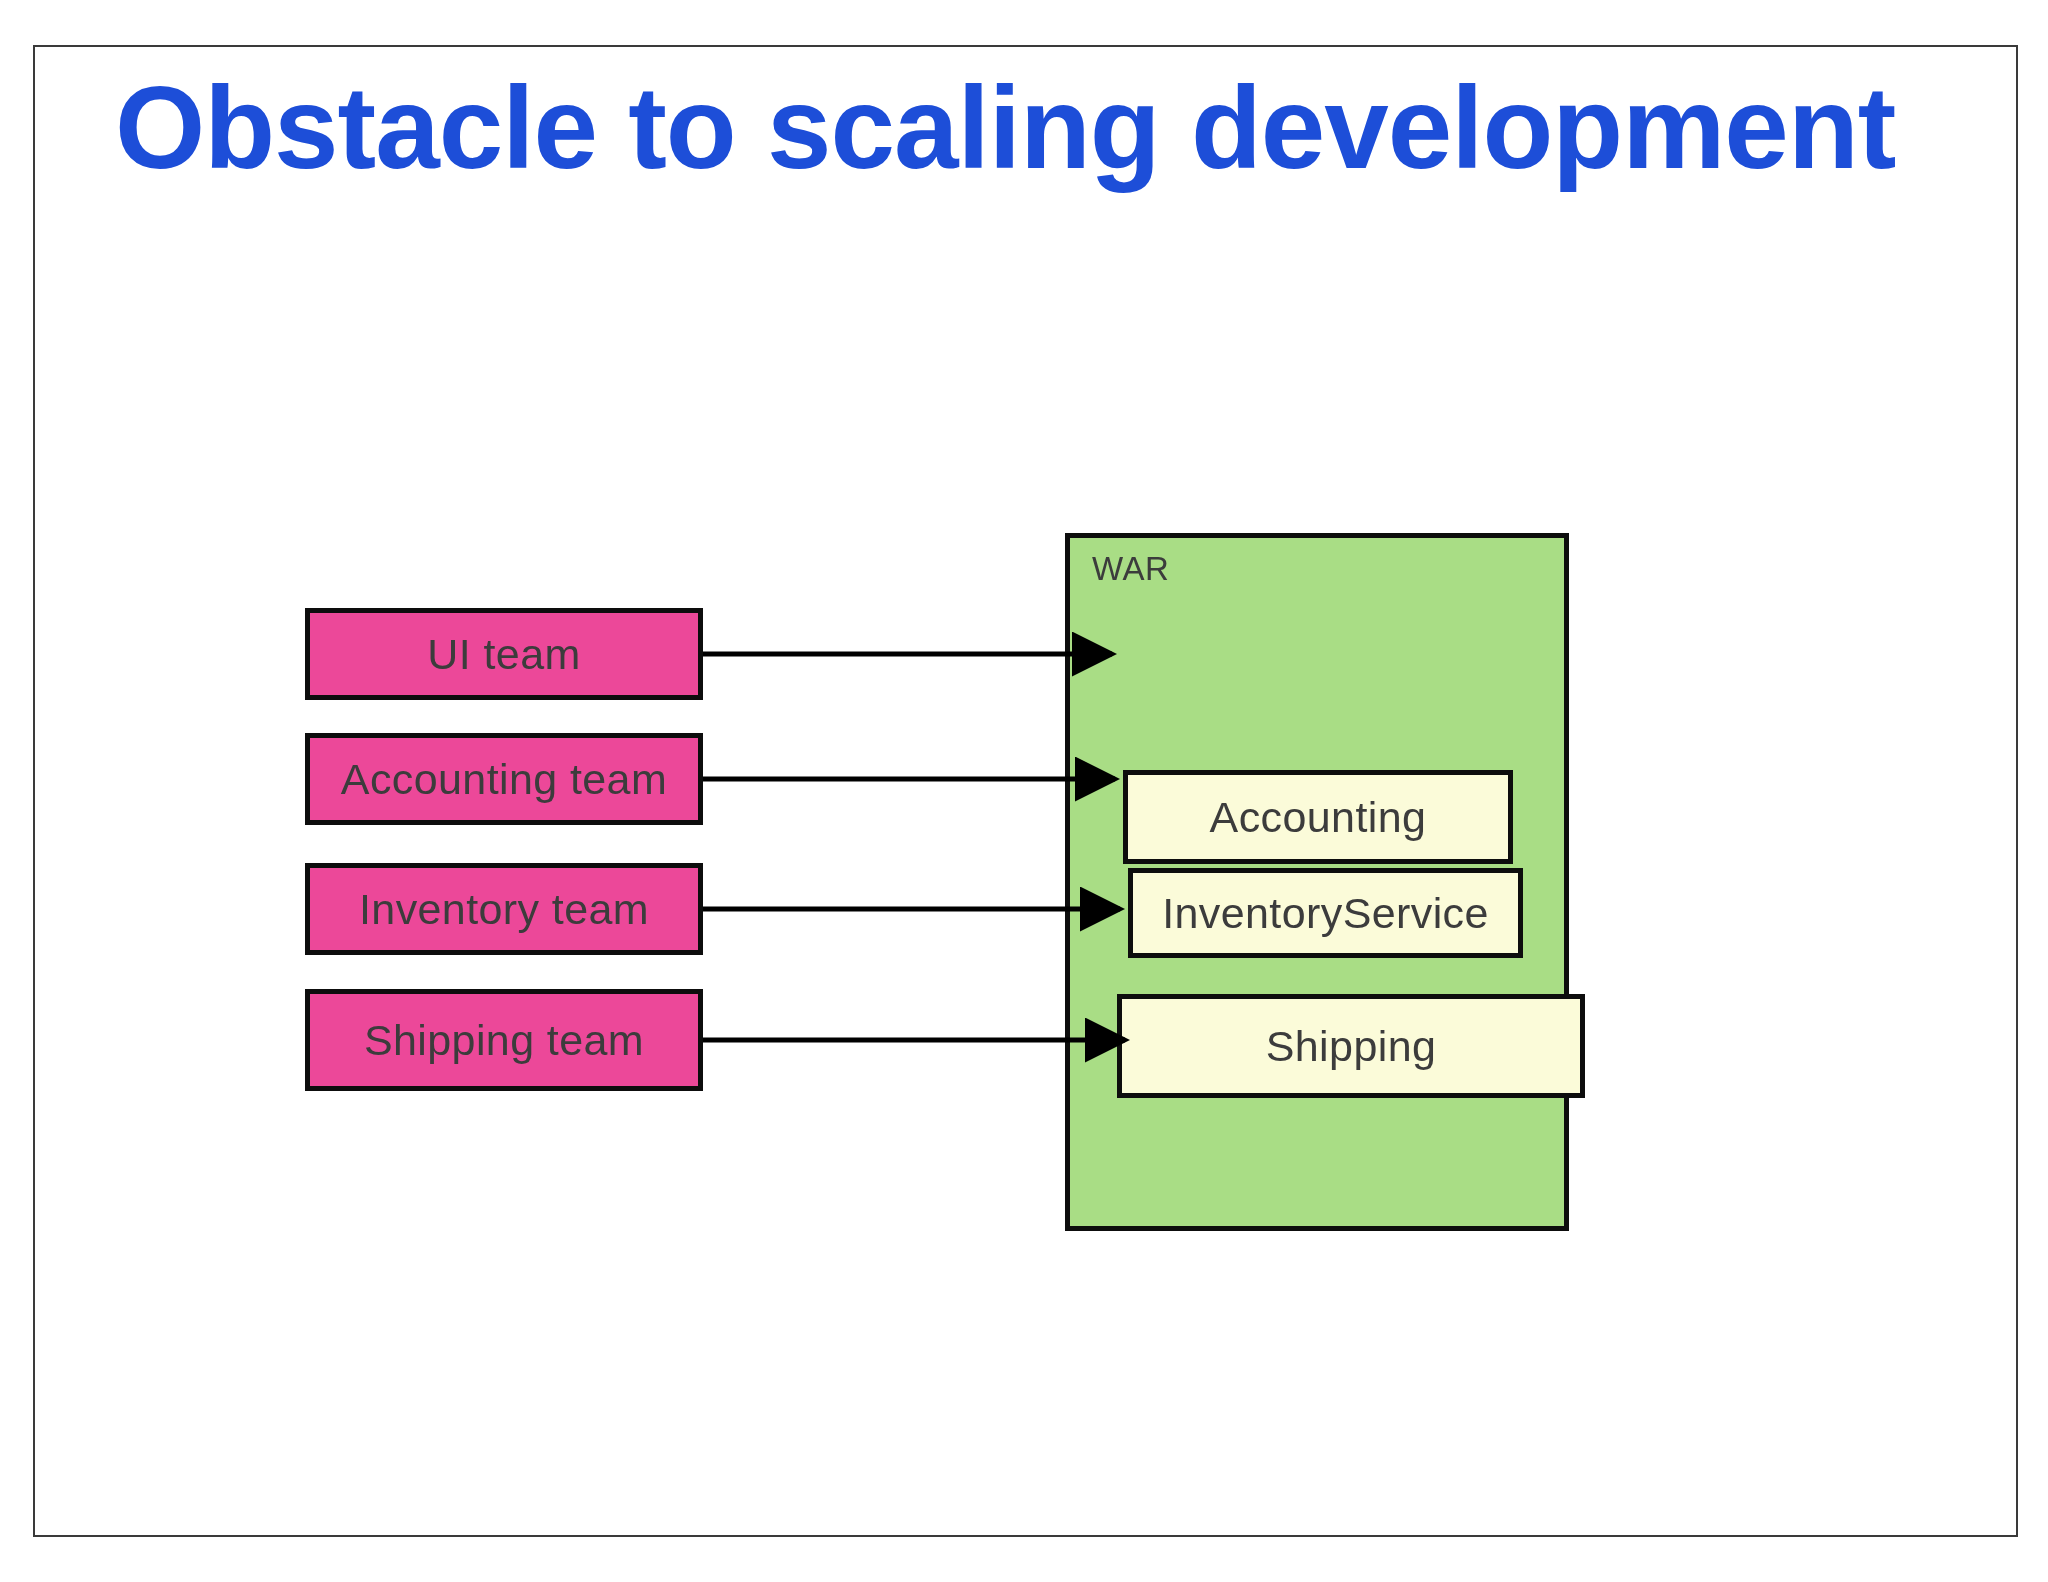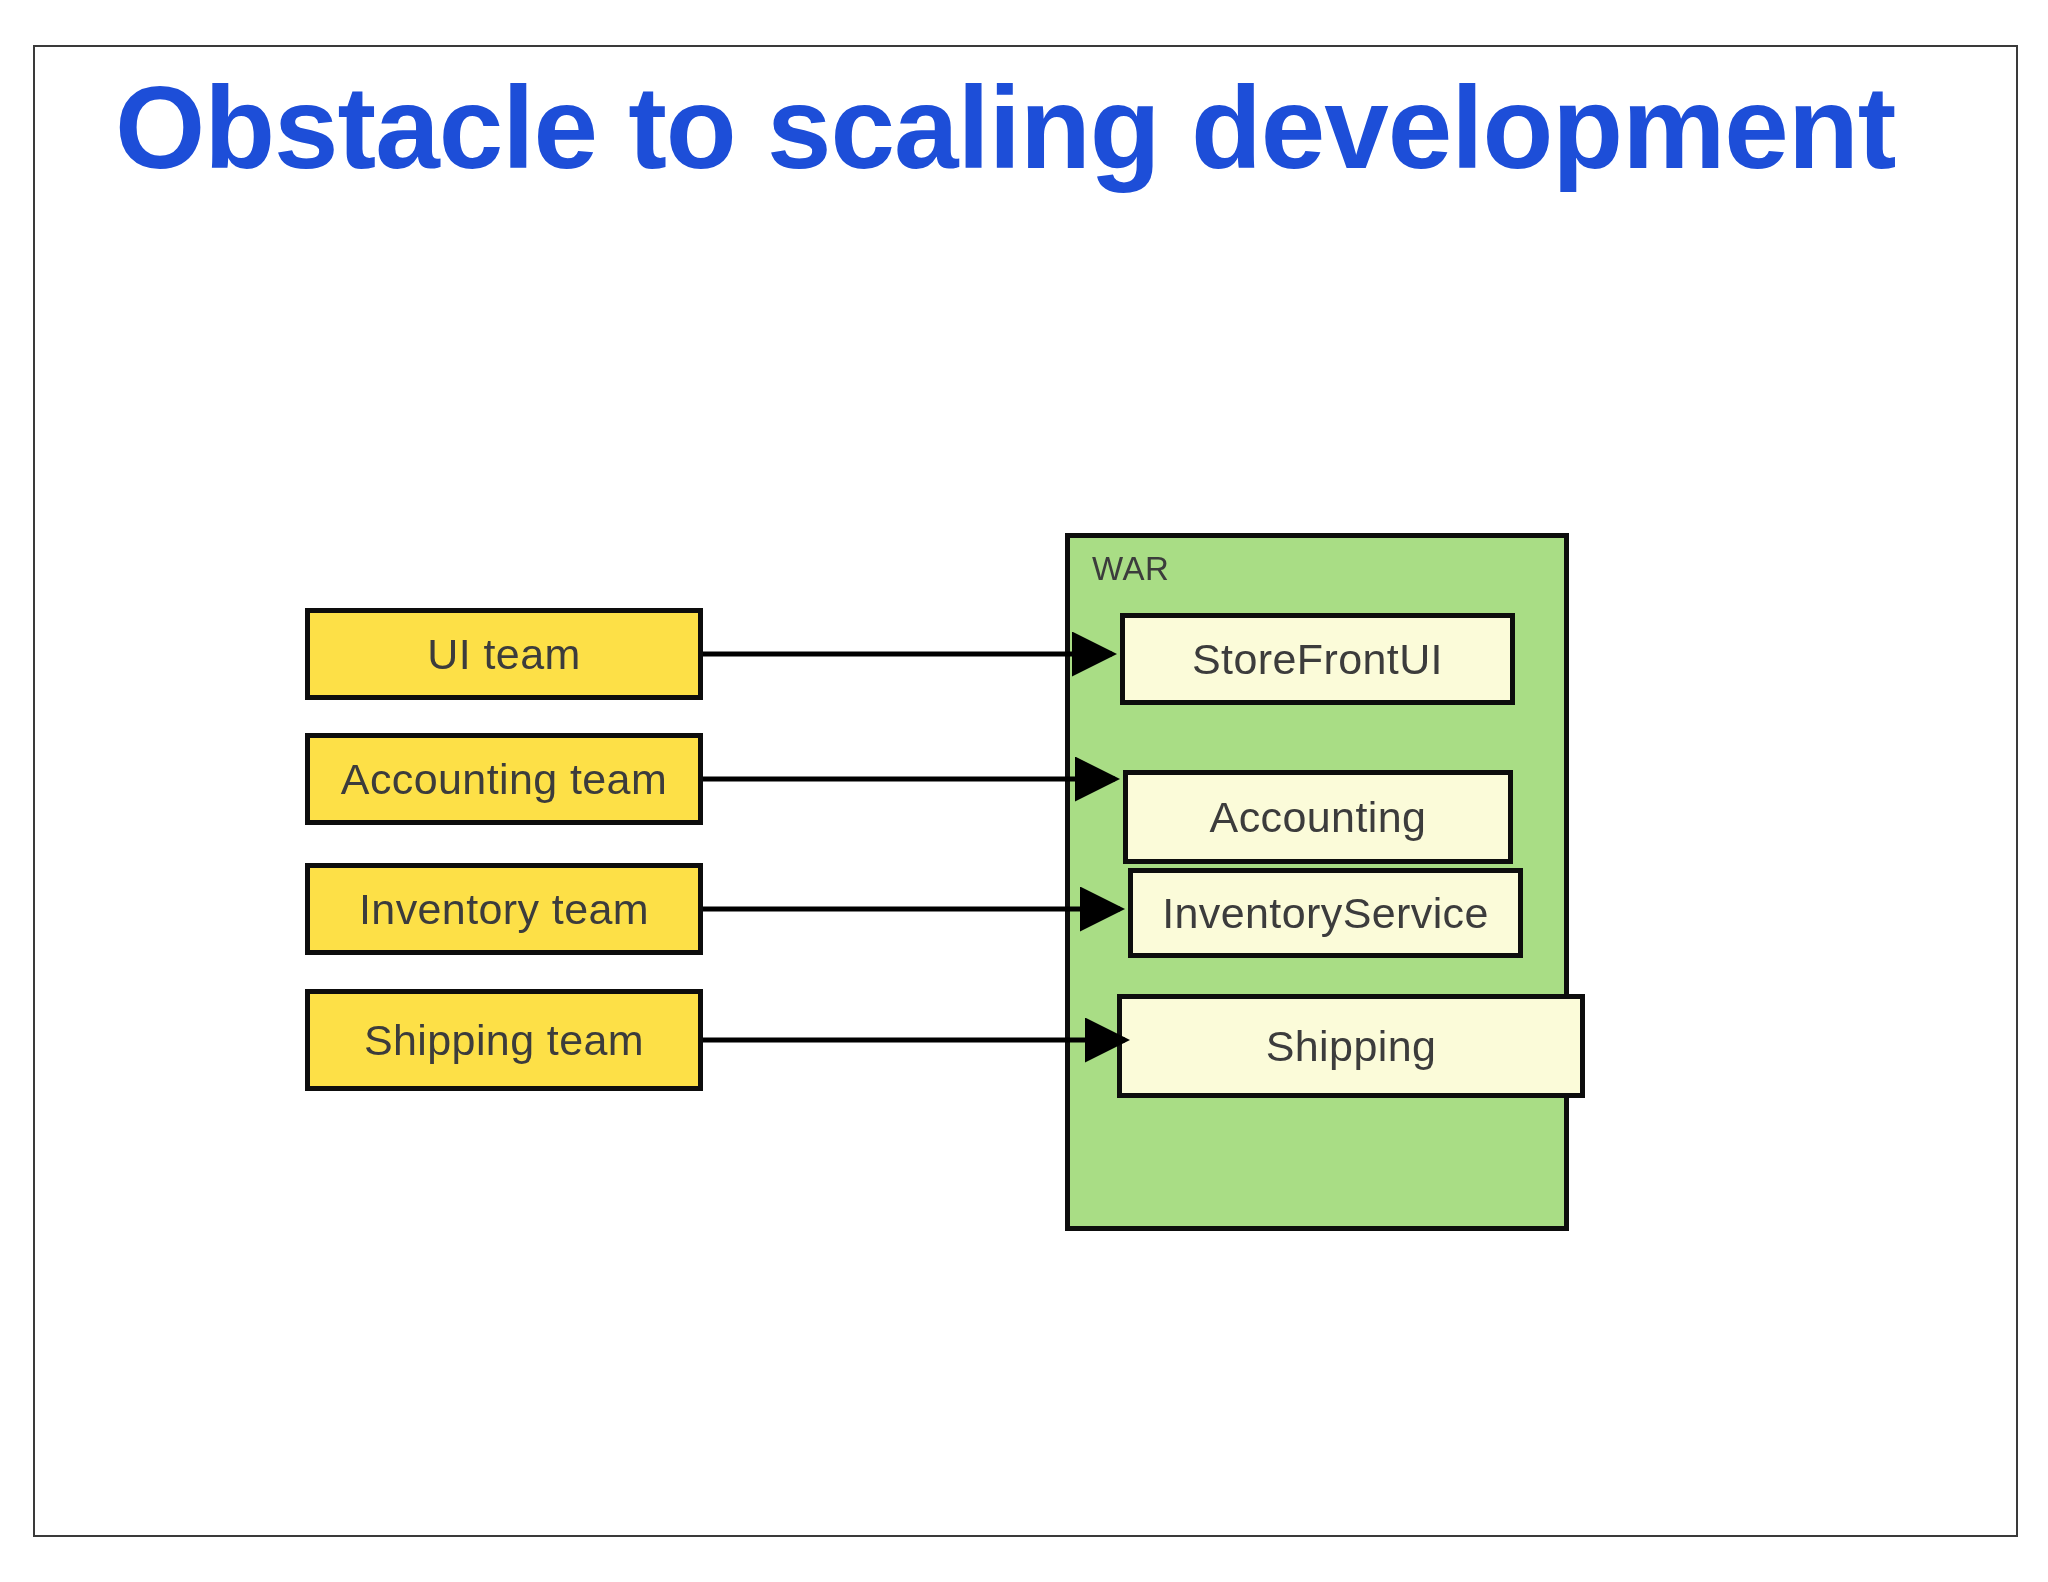--- a/index.html
+++ b/index.html
@@ -48,21 +48,21 @@
     position: absolute;
     left: 0;
     top: 0;
     width: 2048px;
     height: 1582px;
   }
 
   .team-box {
     position: absolute;
     box-sizing: border-box;
-    background: #fde047;
+    background: #ec4899;
     border: 5px solid #0d0d0d;
     display: flex;
     align-items: center;
     justify-content: center;
     color: #3c3c3c;
     font-family: "Liberation Sans", sans-serif;
     font-size: 43px;
     letter-spacing: 0.4px;
   }
 
@@ -110,23 +110,20 @@
 <div id="slide">
   <div id="slide-frame"></div>
 
   <div id="slide-title">Obstacle to scaling development</div>
 
   <div id="diagram">
 
     <div class="war-container" style="left:1065px; top:533px; width:504px; height:698px;">
       <div class="war-label">WAR</div>
 
-      <div class="module-box" style="left:50px; top:75px; width:395px; height:92px;">
-        <span>StoreFrontUI</span>
-      </div>
 
       <div class="module-box" style="left:53px; top:200px; width:390px; height:94px;margin-top:32px;">
         <span>Accounting</span>
       </div>
 
       <div class="module-box" style="left:58px; top:330px; width:395px; height:90px;">
         <span>InventoryService</span>
       </div>
 
       <div class="module-box" style="left:47px; top:456px; width:468px; height:104px;">

